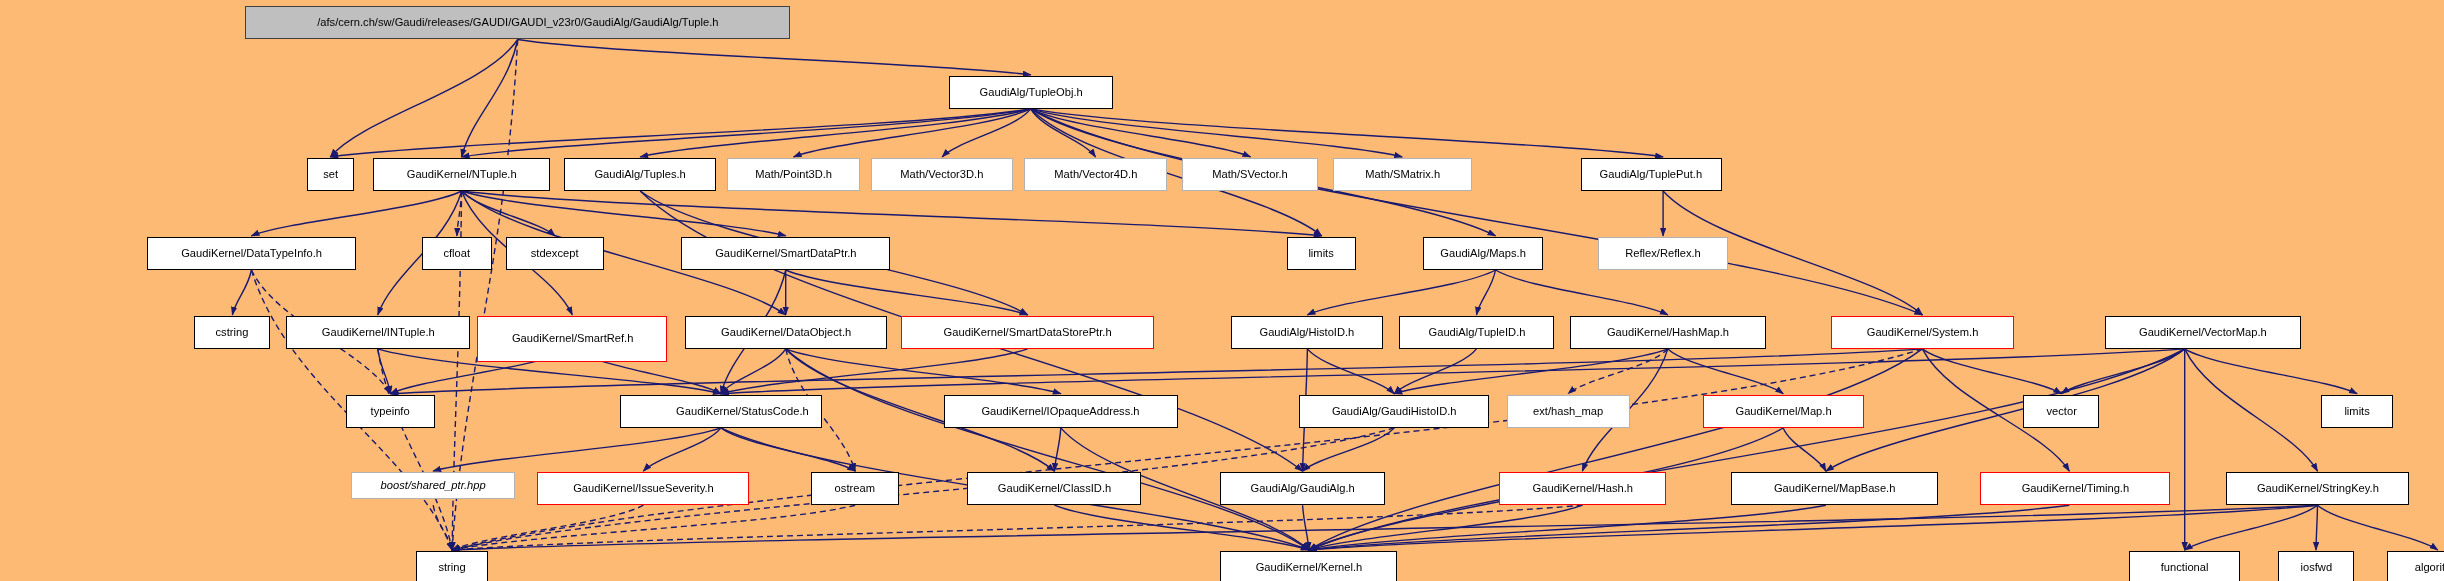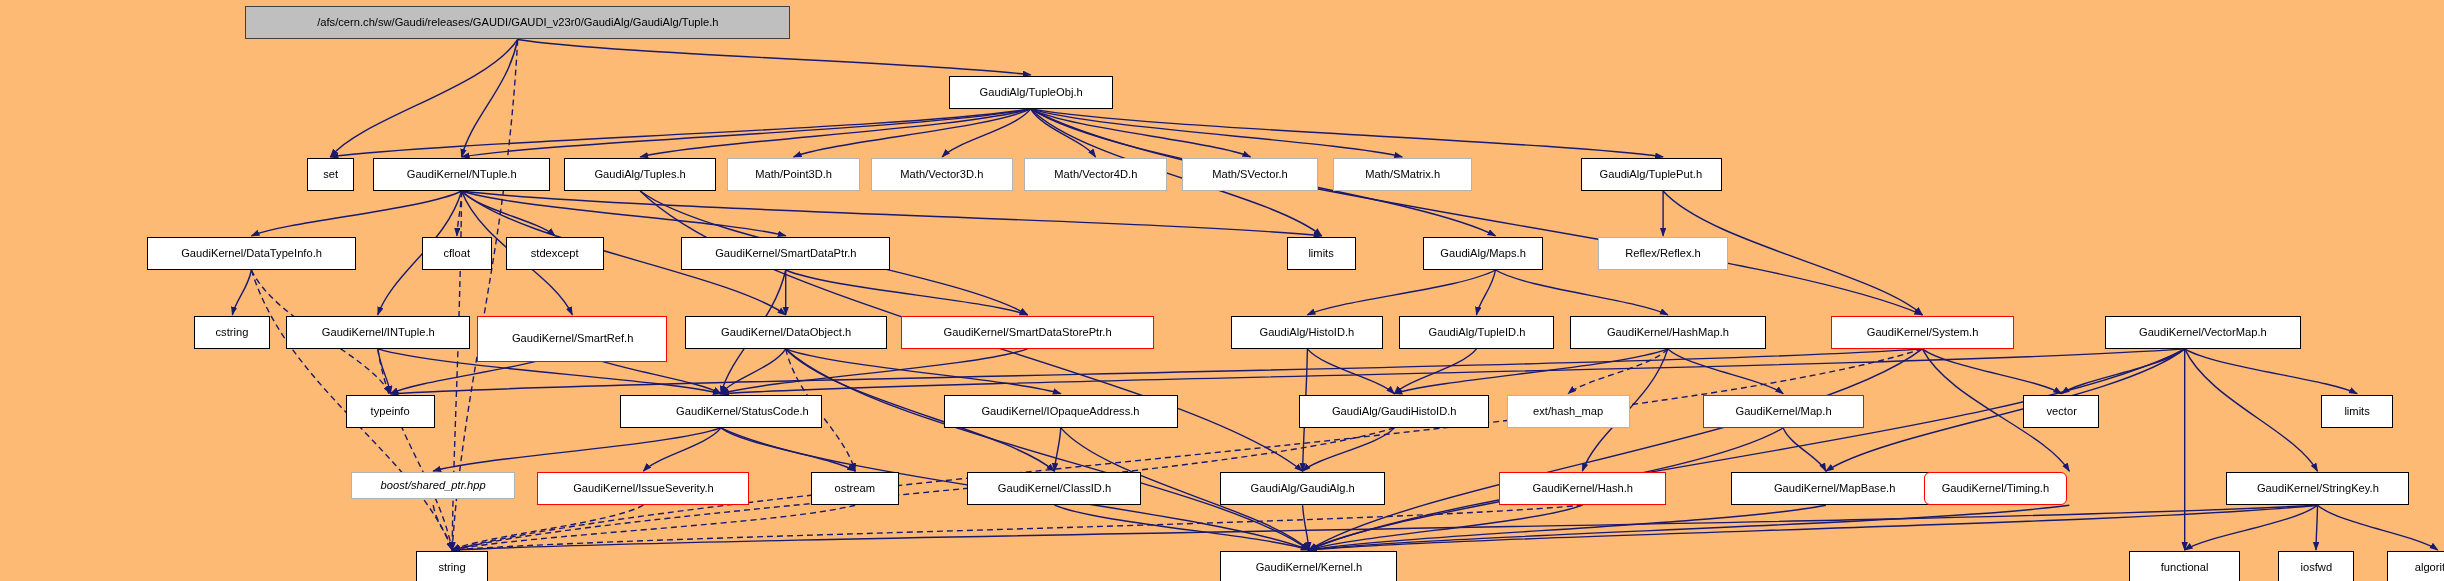--- a/index.html
+++ b/index.html
@@ -282,21 +282,21 @@
       </div>
       <div class="node" style="left: 1220.42px; top: 472.062px; width: 164.409px; height: 33.1549px;">
         <span class="lbl">GaudiAlg/GaudiAlg.h</span>
       </div>
       <div class="node red" style="left: 1498.65px; top: 472.062px; width: 167.571px; height: 33.1549px;">
         <span class="lbl">GaudiKernel/Hash.h</span>
       </div>
       <div class="node" style="left: 1731.03px; top: 472.062px; width: 207px; height: 33.1549px;">
         <span class="lbl">GaudiKernel/MapBase.h</span>
       </div>
-      <div class="node red" style="left: 1924px; top: 472.062px; width: 143px; height: 33.1549px; border-radius: 6px;">
+      <div class="node red" style="left: 1980px; top: 472.062px; width: 190px; height: 33.1549px;">
         <span class="lbl">GaudiKernel/Timing.h</span>
       </div>
       <div class="node" style="left: 2225.84px; top: 472.062px; width: 183.379px; height: 33.1549px;">
         <span class="lbl">GaudiKernel/StringKey.h</span>
       </div>
       <div class="node" style="left: 415.765px; top: 551.003px; width: 72.7193px; height: 33.1549px;">
         <span class="lbl">string</span>
       </div>
       <div class="node" style="left: 1220.42px; top: 551.003px; width: 177.056px; height: 33.1549px;">
         <span class="lbl">GaudiKernel/Kernel.h</span>

